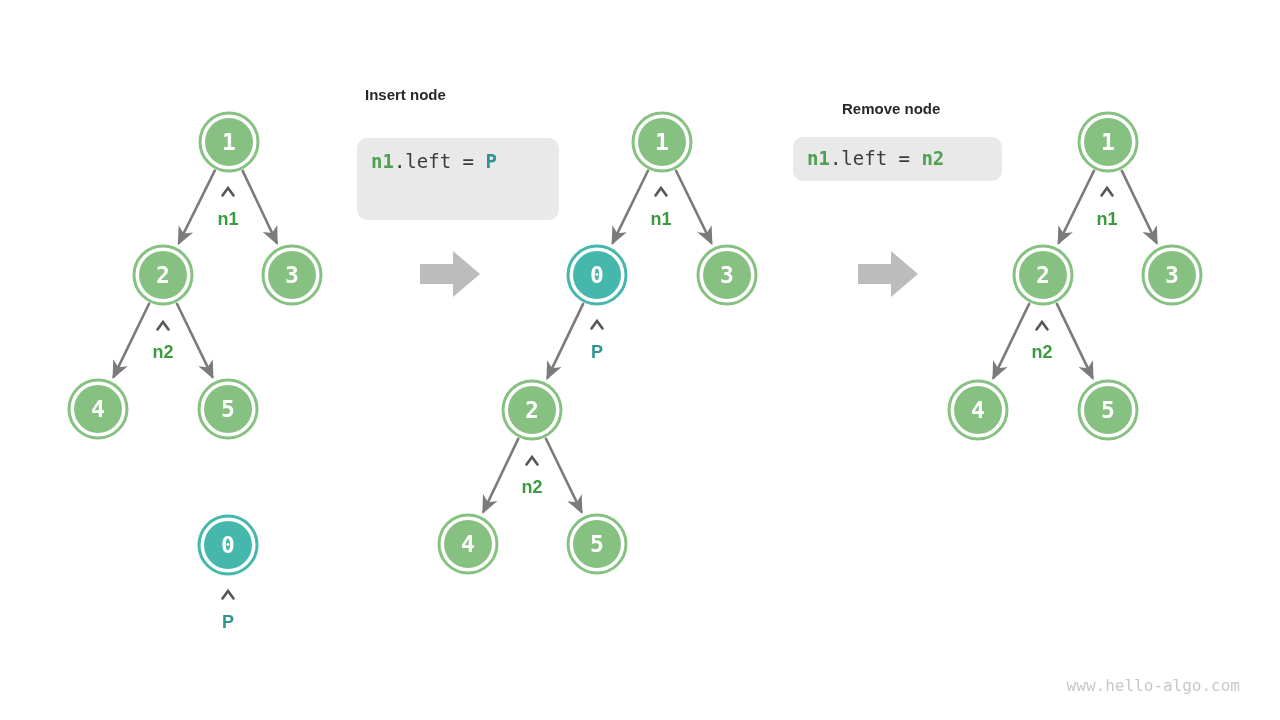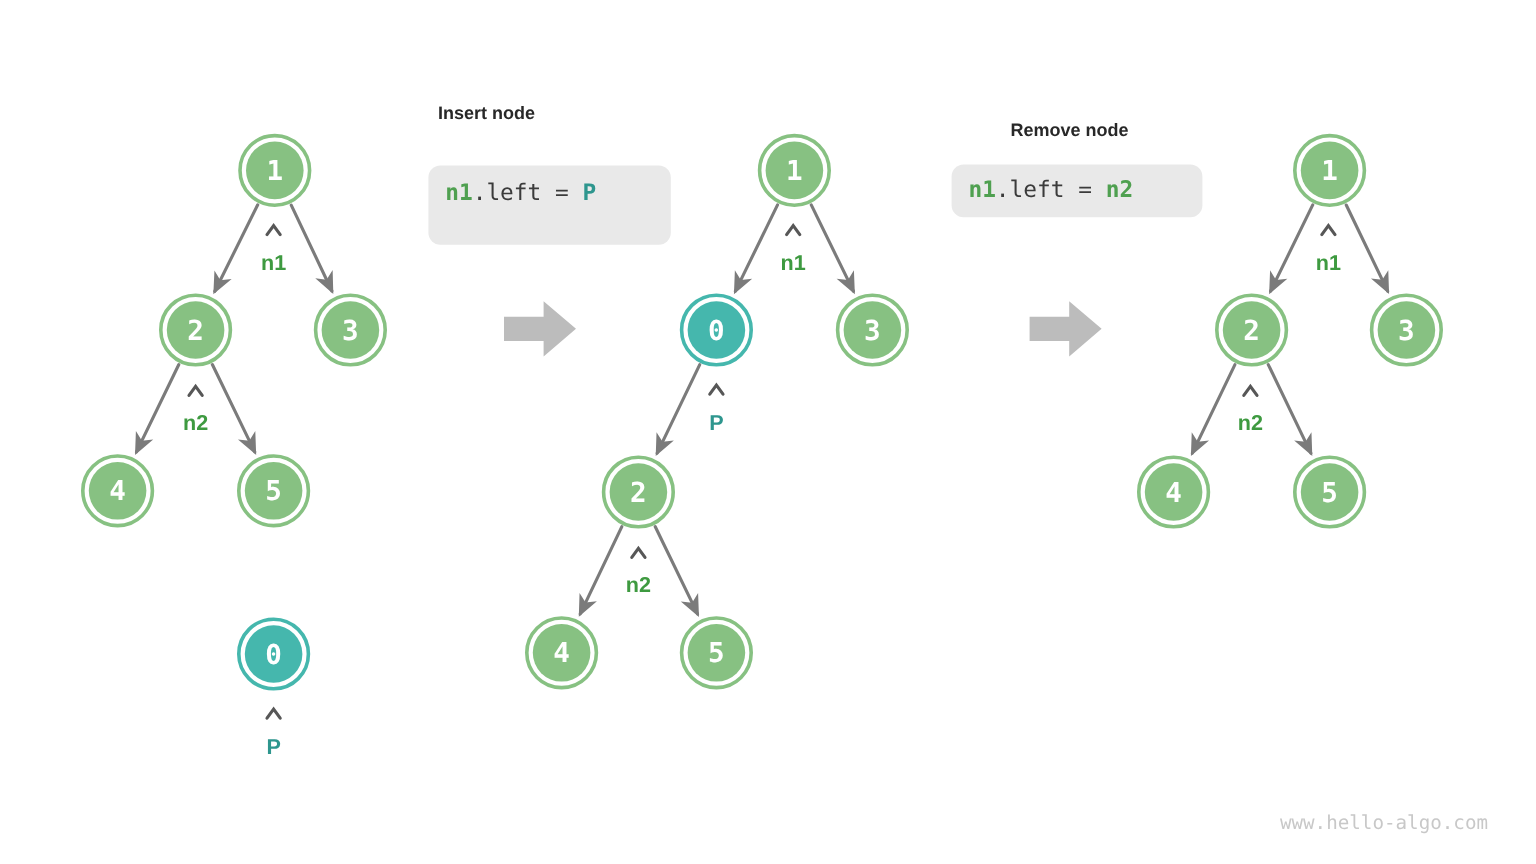--- a/index.html
+++ b/index.html
@@ -13,21 +13,21 @@
     color:var(--title-color,#282828);white-space:nowrap;
   }
   #title-insert{left:365px;top:86px;}
   #title-remove{left:806px;top:100px;margin-left:36px;}
   .code-box{
     position:absolute;background:var(--code-bg,#e9e9e9);border-radius:10px;
     box-sizing:border-box;font-family:"DejaVu Sans Mono",monospace;
     font-size:19px;line-height:35px;color:var(--code-plain,#3b3b3b);
     padding:6px 14px;
   }
-  #code-insert{left:357px;top:138px;width:202px;height:66px;}
+  #code-insert{left:357px;top:138px;width:202px;height:82px;}
   #code-remove{left:793px;top:137px;width:209px;height:44px;padding-top:4px;padding-bottom:19px;}
   .code-line{white-space:pre;}
   .tok-plain{color:var(--code-plain,#3b3b3b);}
   .tok-green{color:var(--code-green,#4fa050);font-weight:700;}
   .tok-teal{color:var(--code-teal,#2e968e);font-weight:700;}
   .watermark{
     position:absolute;right:40px;top:676px;
     font-family:"DejaVu Sans Mono",monospace;font-size:16px;
     color:var(--watermark-color,#c8c8c8);white-space:nowrap;
   }

